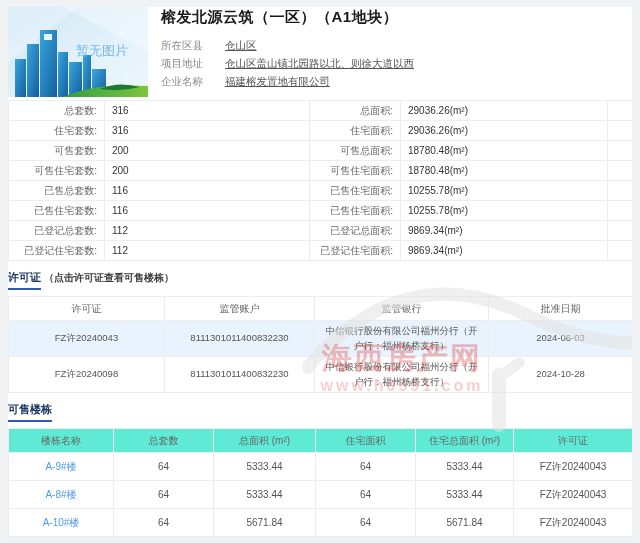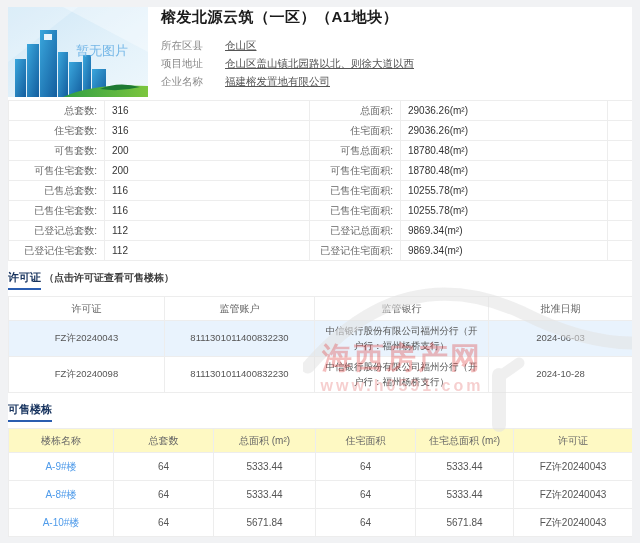--- a/index.html
+++ b/index.html
@@ -33,21 +33,21 @@
   .stats .val { text-align:left; color:#333; padding-left:7px; }
   
   .section-line { margin:9px 0 6px 0; font-size:11px; font-weight:bold; color:#17335e; }
   .section-title { display:inline-block; padding-bottom:3px; border-bottom:2px solid #2a5db0; }
   .section-note { color:#3c3c3c; font-size:10px; margin-left:3px; }
   
   .permits th { height:24px; font-size:10px; color:#666; text-align:center; background:#fff; }
   .permits td { height:36px; font-size:9.5px; color:#555; text-align:center; padding:0 6px; line-height:1.5; }
   .permits tr.hl td { background:#e9f3fd; }
   
-  .buildings th { height:24px; font-size:10px; color:#666; text-align:center; background:#fef9c3; }
+  .buildings th { height:24px; font-size:10px; color:#666; text-align:center; background:#5eead4; }
   .buildings td { height:28px; font-size:10px; color:#555; text-align:center; }
   .bname { color:#4f9bea; cursor:pointer; text-decoration:none; }
   
   .wm-red {
     position:absolute; left:306px; top:334px; width:176px;
     text-align:center; color:rgba(222,62,62,0.34);
     pointer-events:none; z-index:5; font-weight:bold;
   }
   .wm-red .l1 { font-size:30px; letter-spacing:2px; line-height:34px; }
   .wm-red .l2 { font-size:16px; letter-spacing:3px; line-height:22px; color:rgba(226,96,96,0.30); }

